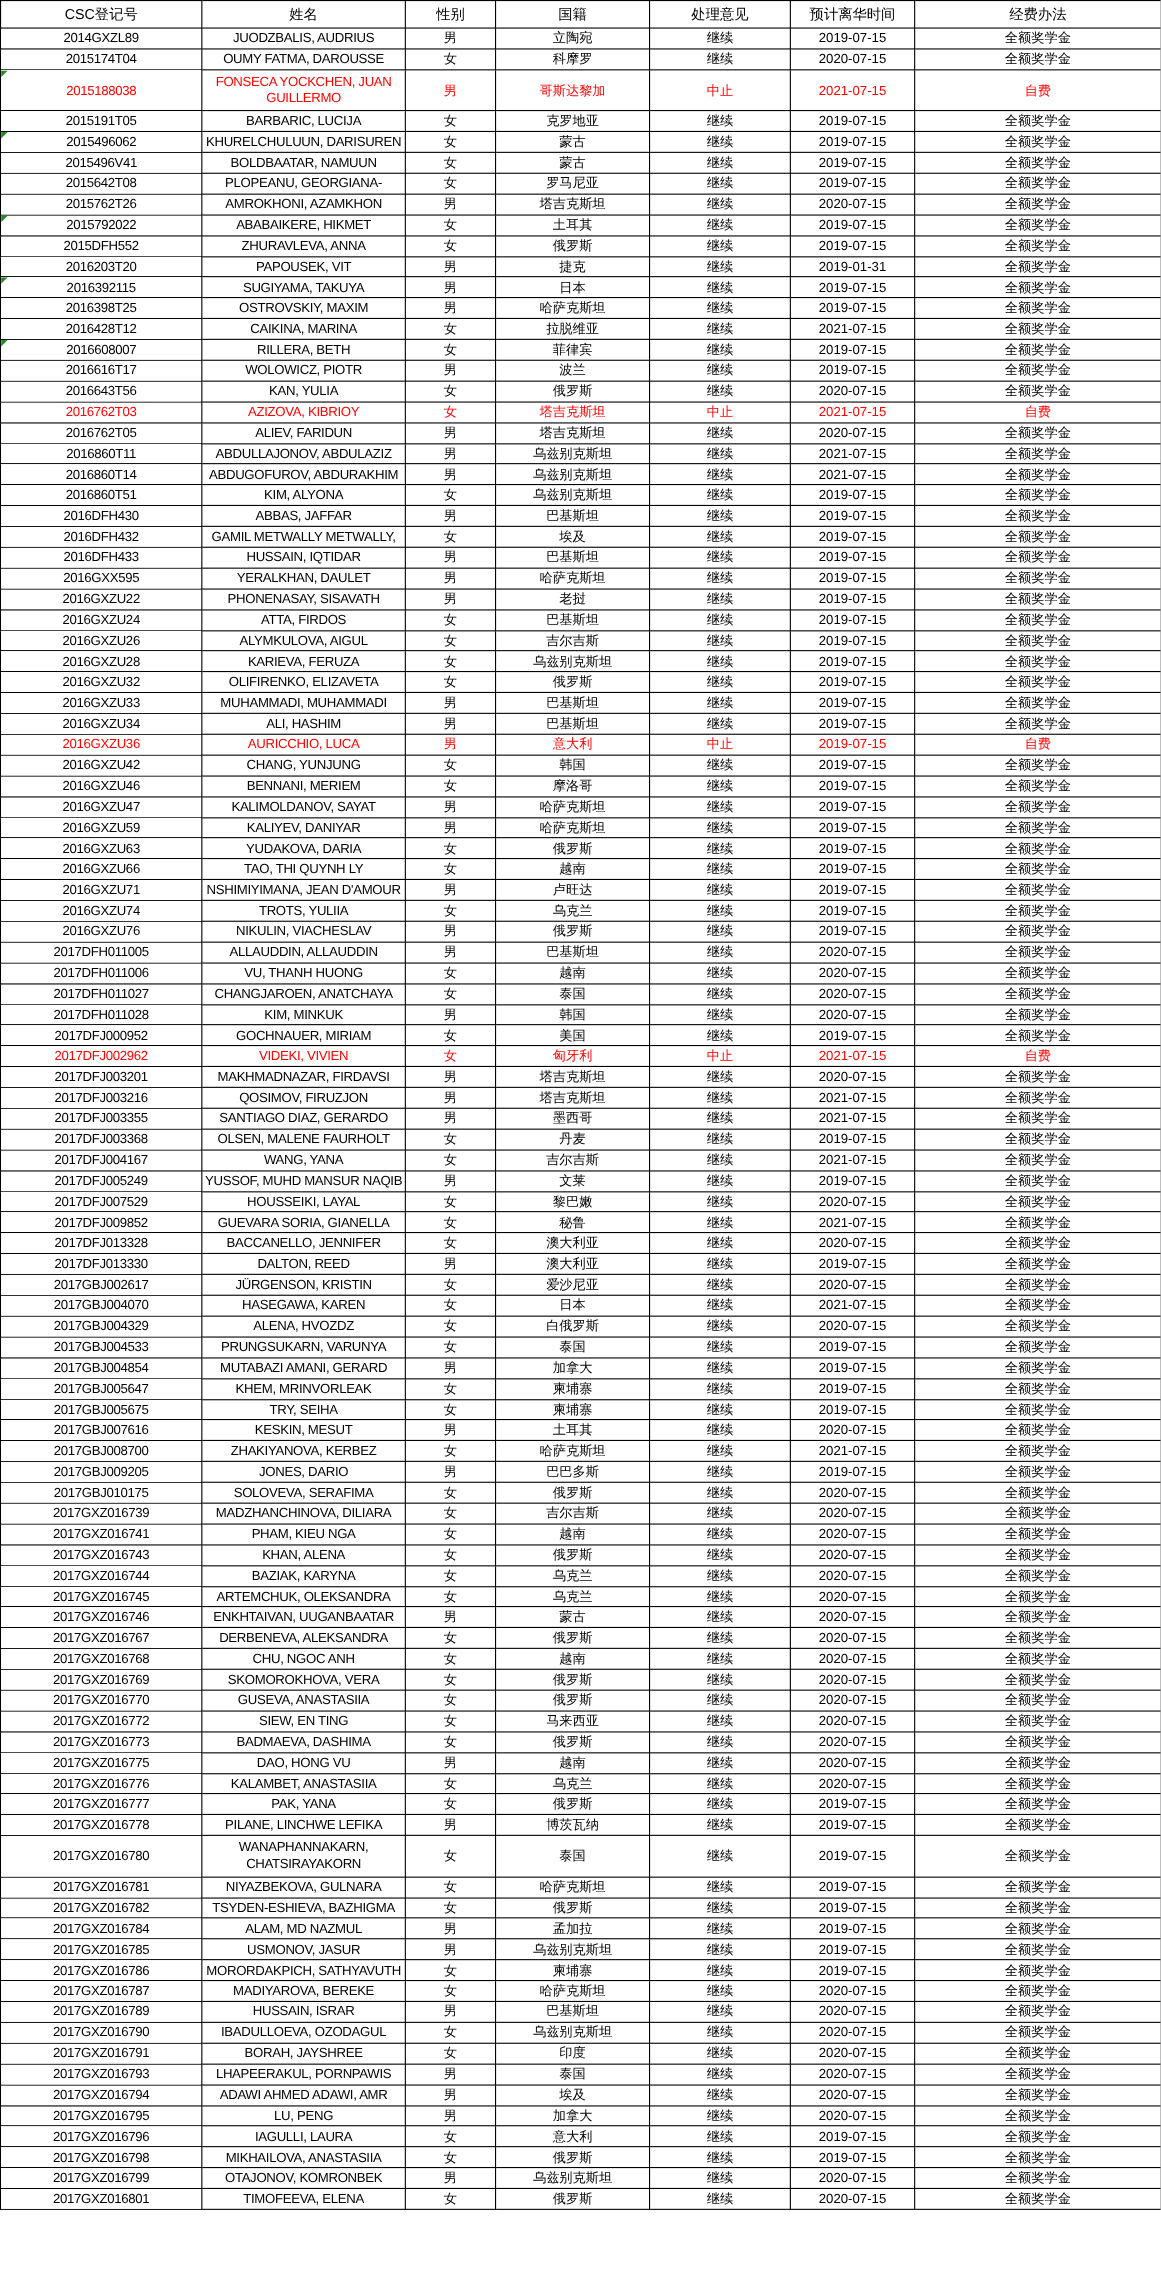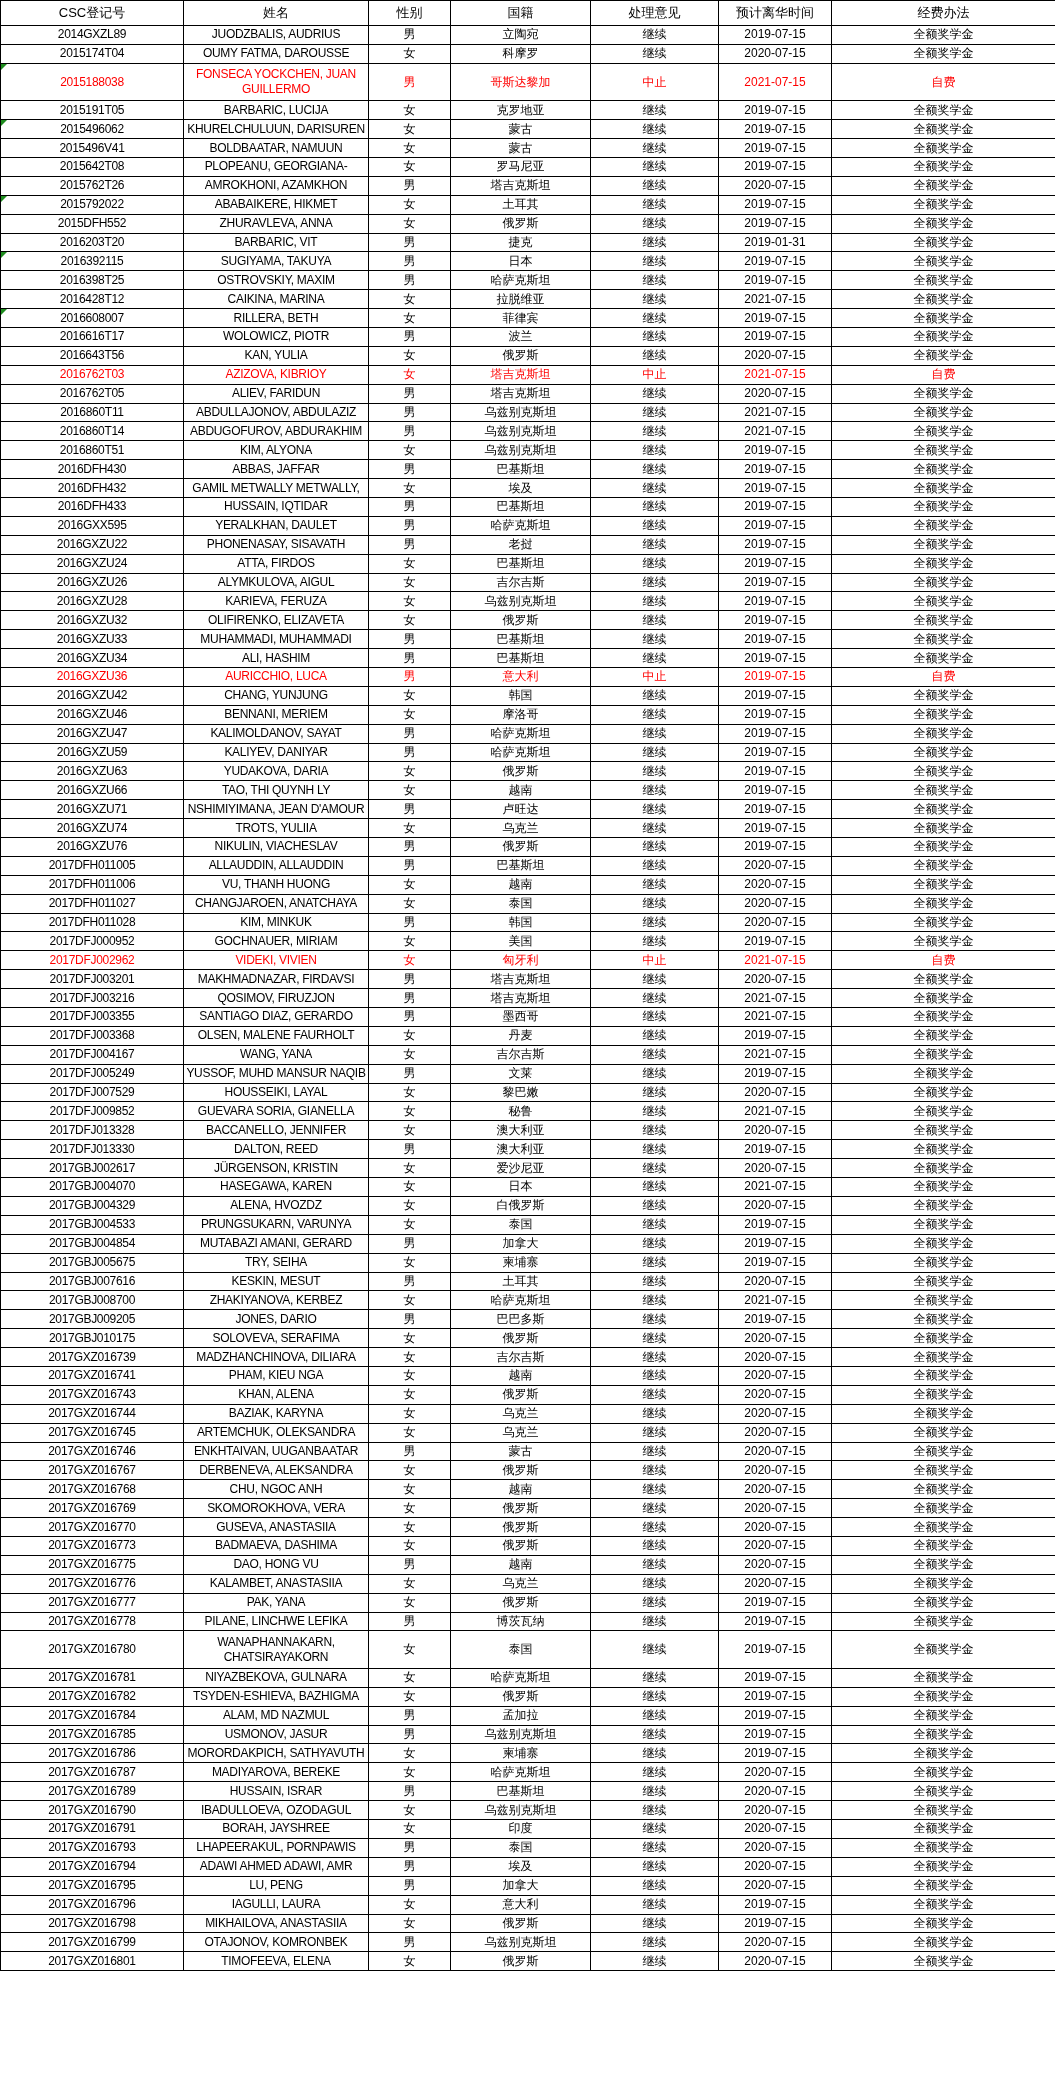--- a/index.html
+++ b/index.html
@@ -130,21 +130,21 @@
           <td class="c-id">2015DFH552</td>
           <td class="c-name">ZHURAVLEVA, ANNA</td>
           <td>女</td>
           <td>俄罗斯</td>
           <td>继续</td>
           <td>2019-07-15</td>
           <td>全额奖学金</td>
         </tr>
         <tr>
           <td class="c-id">2016203T20</td>
-          <td class="c-name">BARBARIC, VIT</td>
+          <td class="c-name">PAPOUSEK, VIT</td>
           <td>男</td>
           <td>捷克</td>
           <td>继续</td>
           <td>2019-01-31</td>
           <td>全额奖学金</td>
         </tr>
         <tr>
           <td class="c-id mark">2016392115</td>
           <td class="c-name">SUGIYAMA, TAKUYA</td>
           <td>男</td>
@@ -615,20 +615,29 @@
         <tr>
           <td class="c-id">2017GBJ004854</td>
           <td class="c-name">MUTABAZI AMANI, GERARD</td>
           <td>男</td>
           <td>加拿大</td>
           <td>继续</td>
           <td>2019-07-15</td>
           <td>全额奖学金</td>
         </tr>
         <tr>
+          <td class="c-id">2017GBJ005647</td>
+          <td class="c-name">KHEM, MRINVORLEAK</td>
+          <td>女</td>
+          <td>柬埔寨</td>
+          <td>继续</td>
+          <td>2019-07-15</td>
+          <td>全额奖学金</td>
+        </tr>
+        <tr>
           <td class="c-id">2017GBJ005675</td>
           <td class="c-name">TRY, SEIHA</td>
           <td>女</td>
           <td>柬埔寨</td>
           <td>继续</td>
           <td>2019-07-15</td>
           <td>全额奖学金</td>
         </tr>
         <tr>
           <td class="c-id">2017GBJ007616</td>
@@ -745,20 +754,29 @@
           <td>俄罗斯</td>
           <td>继续</td>
           <td>2020-07-15</td>
           <td>全额奖学金</td>
         </tr>
         <tr>
           <td class="c-id">2017GXZ016770</td>
           <td class="c-name">GUSEVA, ANASTASIIA</td>
           <td>女</td>
           <td>俄罗斯</td>
+          <td>继续</td>
+          <td>2020-07-15</td>
+          <td>全额奖学金</td>
+        </tr>
+        <tr>
+          <td class="c-id">2017GXZ016772</td>
+          <td class="c-name">SIEW, EN TING</td>
+          <td>女</td>
+          <td>马来西亚</td>
           <td>继续</td>
           <td>2020-07-15</td>
           <td>全额奖学金</td>
         </tr>
         <tr>
           <td class="c-id">2017GXZ016773</td>
           <td class="c-name">BADMAEVA, DASHIMA</td>
           <td>女</td>
           <td>俄罗斯</td>
           <td>继续</td>

